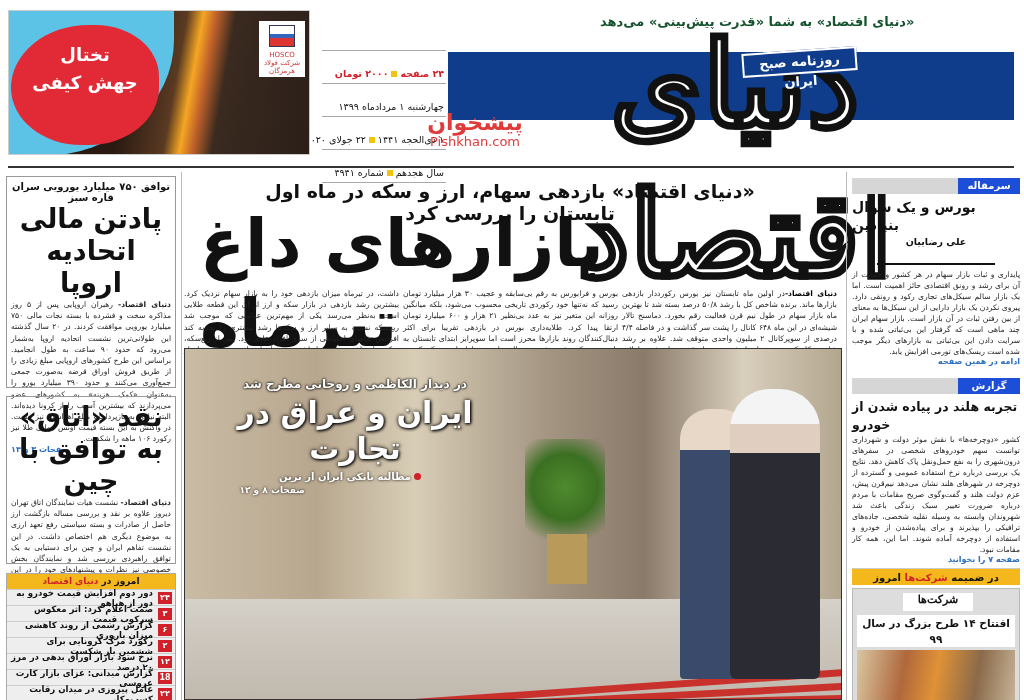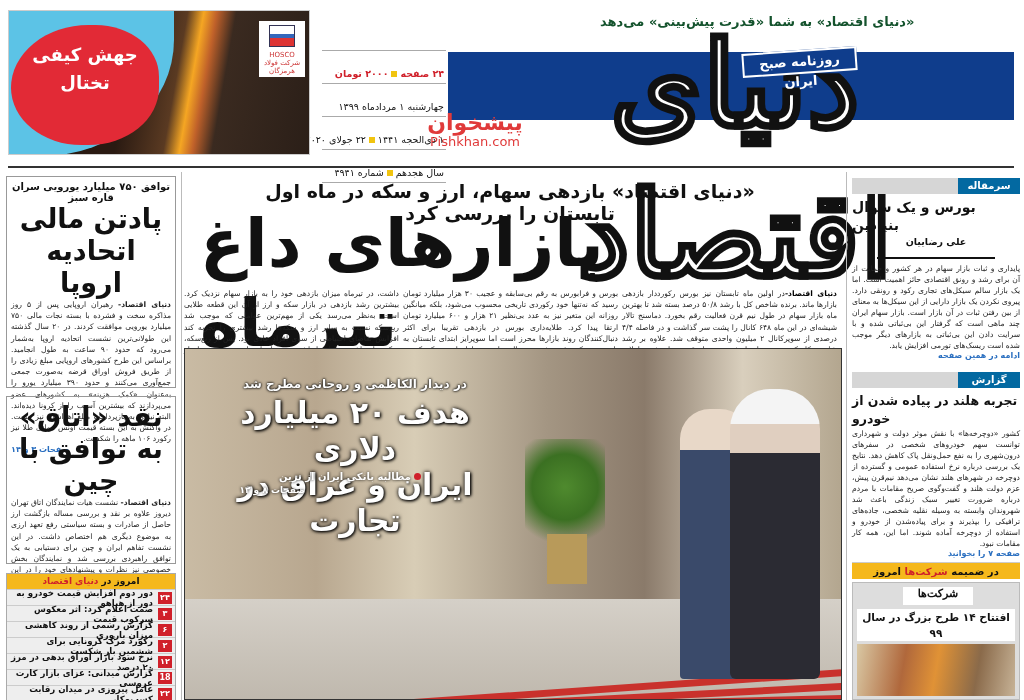--- a/index.html
+++ b/index.html
@@ -39,23 +39,23 @@
 #man1{left:495px;top:60px;width:70px;height:270px;background:linear-gradient(#e8d8c8 0 15%,#3a4a6a 15%);border-radius:30px 30px 4px 4px}
 #man2{left:545px;top:40px;width:90px;height:290px;background:linear-gradient(#f4f4f4 0 12%,#e0cfc0 12% 22%,#2b2b33 22%);border-radius:40px 40px 6px 6px}
 #ph-kicker{left:30px;top:28px;width:280px;text-align:center;color:#fff;font-size:12px;font-weight:bold;text-shadow:0 0 3px #000,0 0 2px #000}
 #ph-title{left:20px;top:46px;width:300px;text-align:center;color:#fff;font-size:30px;font-weight:bold;line-height:36px;text-shadow:0 0 4px #000,1px 1px 3px #000}
 #ph-sub{left:40px;top:122px;width:250px;text-align:center;color:#fff;font-size:10px;font-weight:bold;text-shadow:0 0 3px #000}
 #ph-sub .dot{display:inline-block;width:7px;height:7px;border-radius:50%;background:#d0202a;margin-left:3px}
 #ph-pg{left:40px;top:136px;width:80px;color:#fff;font-size:9px;font-weight:bold;text-shadow:0 0 3px #000}
 
 #rcol{left:852px;top:178px;width:168px}
 .secbar{height:16px;background:#d6d6d6;position:relative;margin-bottom:4px}
-.secbar span{position:absolute;right:0;top:0;height:16px;width:62px;background:#0369a1;color:#fff;font-size:10px;font-weight:bold;text-align:center;line-height:16px}
+.secbar span{position:absolute;right:0;top:0;height:16px;width:62px;background:#1d4ed8;color:#fff;font-size:10px;font-weight:bold;text-align:center;line-height:16px}
 .r-title{font-size:14px;font-weight:bold;text-align:left;line-height:18px}
-.r-author{font-size:9.5px;text-align:center;font-weight:bold;border-bottom:2px solid #111;margin:2px 25px 4px;padding-bottom:10px}
+.r-author{font-size:9.5px;text-align:center;font-weight:bold;border-bottom:2px solid #111;margin:2px 25px 4px;padding-bottom:16px}
 .r-body{font-size:7.6px;line-height:11px;text-align:justify;color:#222}
 .more{color:#2a6fc0;font-size:8px;font-weight:bold}
 .yellowbar{background:#f5b81c;font-size:10px;font-weight:bold;text-align:center;height:17px;line-height:17px;border-top:1px solid #ccc}
 .yellowbar .rd{color:#d0202a}
 #supp{margin-top:3px;height:118px;background:#ddd;border:1px solid #bbb;padding:4px;position:relative}
 #supp .t{font-size:10.5px;font-weight:bold;text-align:center;background:#fff;margin-top:22px;line-height:16px}
 #supp .img{height:52px;margin-top:3px;background:linear-gradient(100deg,#d9c8a4,#b0683c 30%,#e09236 50%,#8a6a4a 75%,#c7b397)}
 #supp .logo{position:absolute;left:50px;top:4px;width:70px;height:18px;background:#fff;font-size:11px;font-weight:bold;font-family:"DejaVu Serif",serif;text-align:center}
 #panel{margin-top:8px;border:1px solid #aaa;background:#f0f0f0}
 #panel .hd{background:#f5b81c;font-size:9px;font-weight:bold;text-align:center;height:15px;line-height:15px}
@@ -86,22 +86,22 @@
 <div class="abs" id="info">
   <div class="row"><span class="red">۲۴ صفحه</span><span class="sq"></span><span class="red">۲۰۰۰ تومان</span></div>
   <div class="row">چهارشنبه ۱ مردادماه ۱۳۹۹</div>
   <div class="row"><span>۱ ذی‌الحجه ۱۴۴۱</span><span class="sq"></span><span>۲۲ جولای ۲۰۲۰</span></div>
   <div class="row"><span>سال هجدهم</span><span class="sq"></span><span>شماره ۴۹۴۱</span></div>
 </div>
 
 <div class="abs" id="ad">
   <div class="abs" id="ad-blue"></div>
   <div class="abs" id="ad-red">
+    <div>تختال</div>
     <div>جهش کیفی</div>
-    <div>تختال</div>
   </div>
   <div class="abs" id="ad-logo"><span class="ic"></span><span>HOSCO</span><br><span>شرکت فولاد هرمزگان</span></div>
 </div>
 
 <hr class="rule" style="left:8px;top:166px;width:1006px">
 
 <div class="abs lbox" style="top:176px;height:212px">
   <div class="l-kick">توافق ۷۵۰ میلیارد یورویی سران قاره سبز</div>
   <div class="l-title">پادتن مالی اتحادیه اروپا</div>
   <div class="l-body"><b>دنیای اقتصاد-</b> <span>رهبران اروپایی پس از ۵ روز مذاکره سخت و فشرده با بسته نجات مالی ۷۵۰ میلیارد یورویی موافقت کردند. در ۲۰ سال گذشته این طولانی‌ترین نشست اتحادیه اروپا به‌شمار می‌رود که حدود ۹۰ ساعت به طول انجامید. براساس این طرح کشورهای اروپایی مبلغ زیادی را از طریق فروش اوراق قرضه به‌صورت جمعی جمع‌آوری می‌کنند و حدود ۳۹۰ میلیارد یورو را به‌عنوان «کمک هزینه» به کشورهای عضو می‌پردازند که بیشترین آسیب را از کرونا دیده‌اند. البته نیازی به بازپرداخت مبلغ اهداشده نیز نیست. در واکنش به این بسته قیمت اونس جهانی طلا نیز رکورد ۱۰۶ ماهه را شکست.</span></div>
@@ -158,21 +158,20 @@
     <div class="carpet" style="left:0;top:70px;width:658px;transform:rotate(-4deg)"></div>
     <div class="carpet" style="left:0;top:84px;width:658px;transform:rotate(-3deg)"></div>
     <div class="carpet" style="left:0;top:96px;width:658px;transform:rotate(-1.5deg)"></div>
   </div>
   <div class="abs" id="plant"></div>
   <div class="abs" id="pot"></div>
   <div class="abs" id="man1"></div>
   <div class="abs" id="man2"></div>
   <div class="abs" id="ph-kicker">در دیدار الکاظمی و روحانی مطرح شد</div>
   <div class="abs" id="ph-title">
-      <div>هدف ۲۰ میلیارد دلاری</div>
       <div>ایران و عراق در تجارت</div>
     </div>
   <div class="abs" id="ph-sub"><span class="dot"></span><span>مطالبه بانکی ایران از ترین</span></div>
   <div class="abs" id="ph-pg">صفحات ۸ و ۱۲</div>
 </div>
 
 <div class="abs" id="rcol">
   <div class="secbar">
       <span>سرمقاله</span>
     </div>

